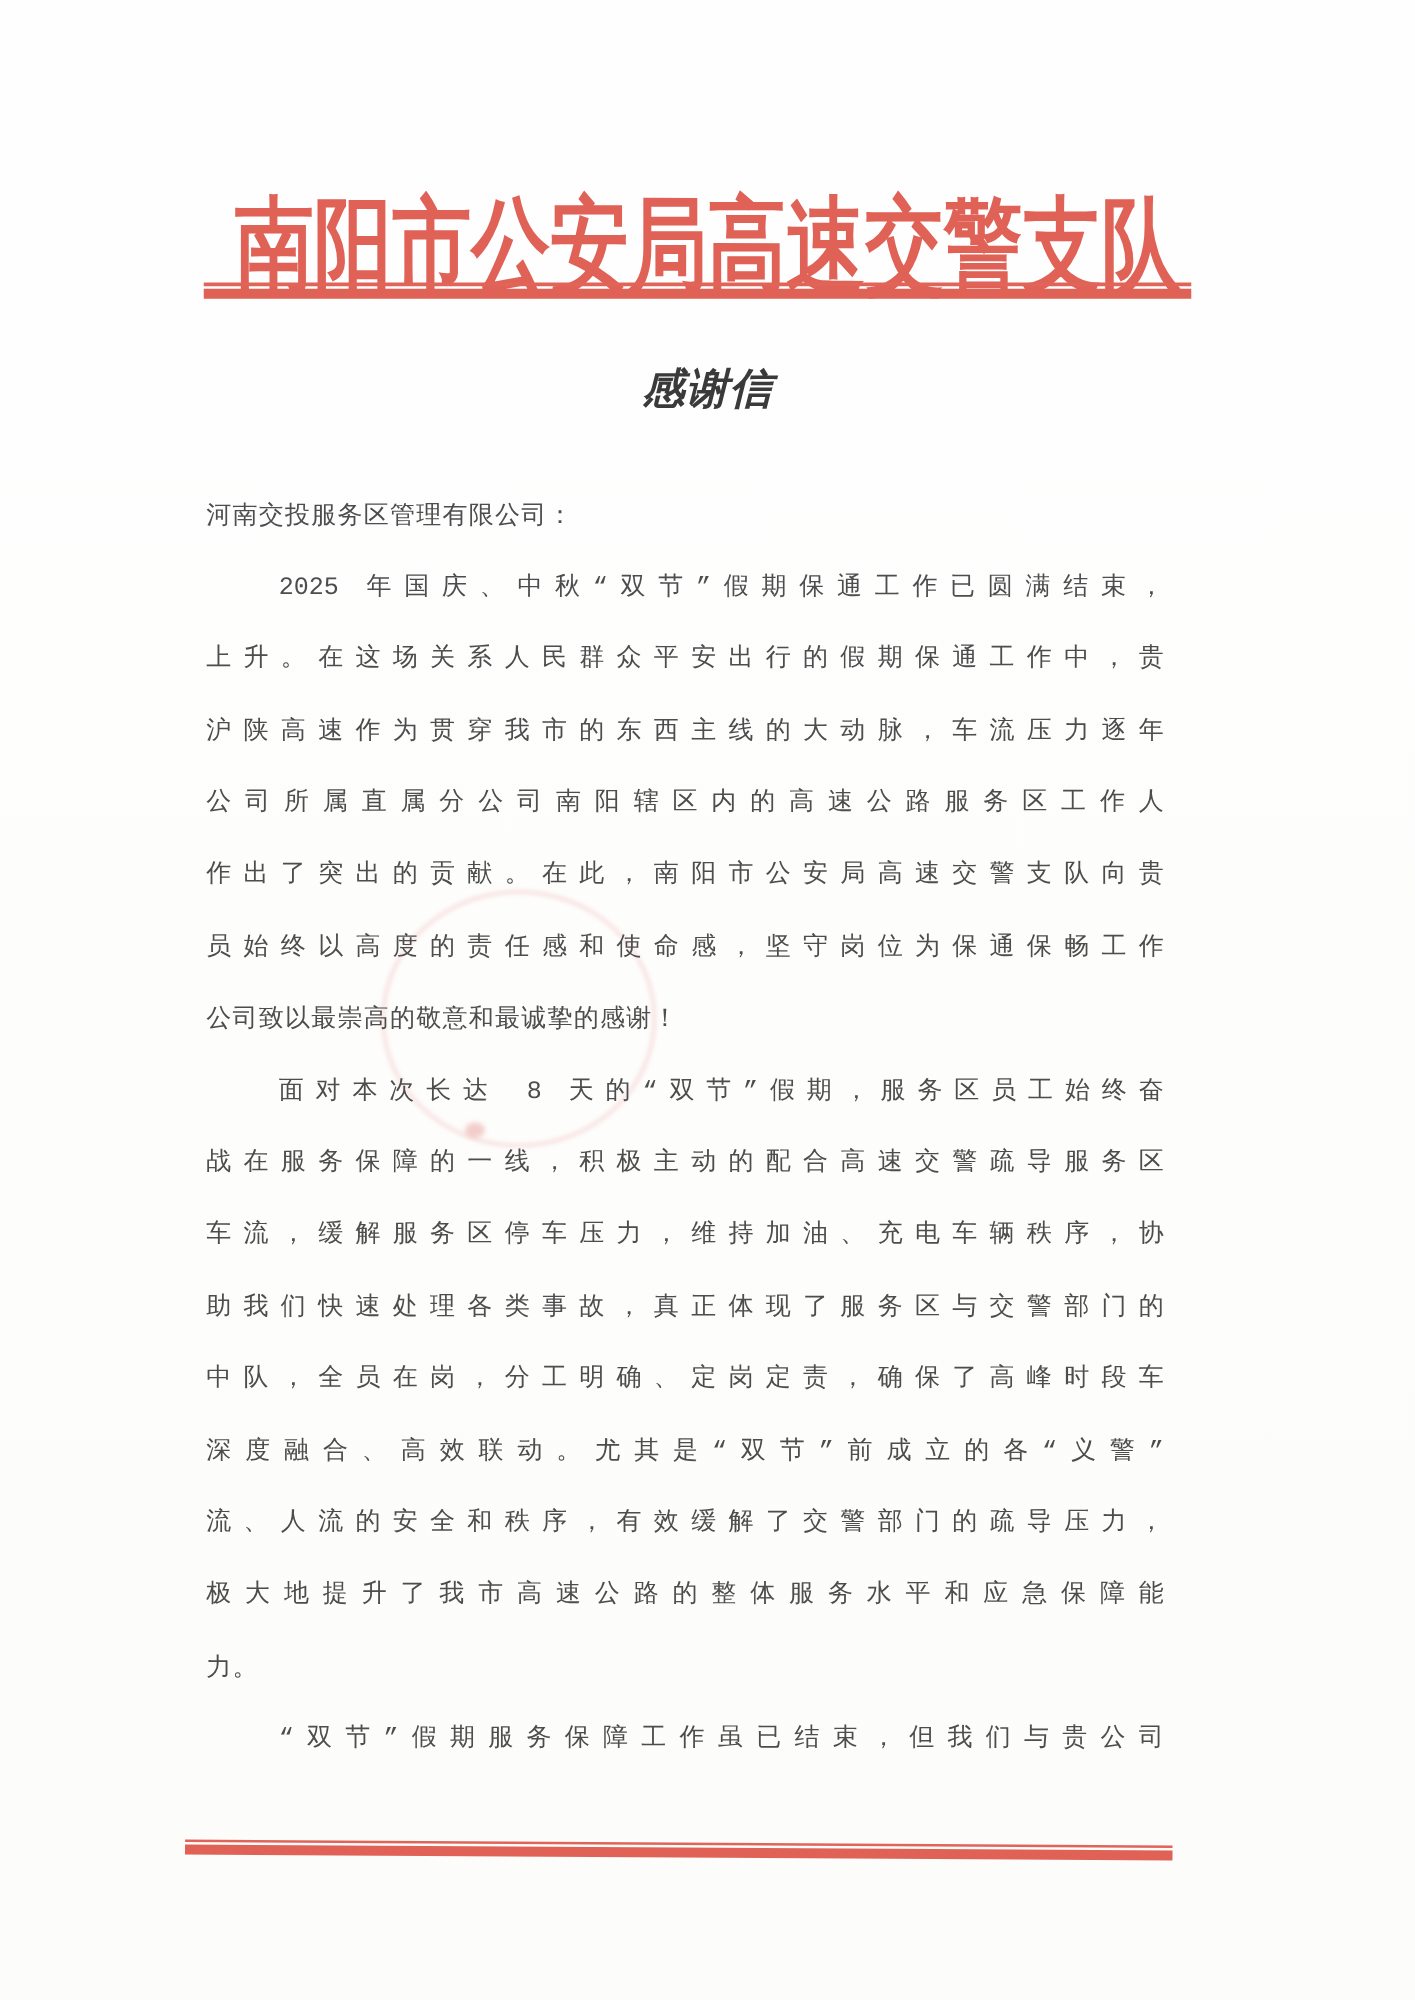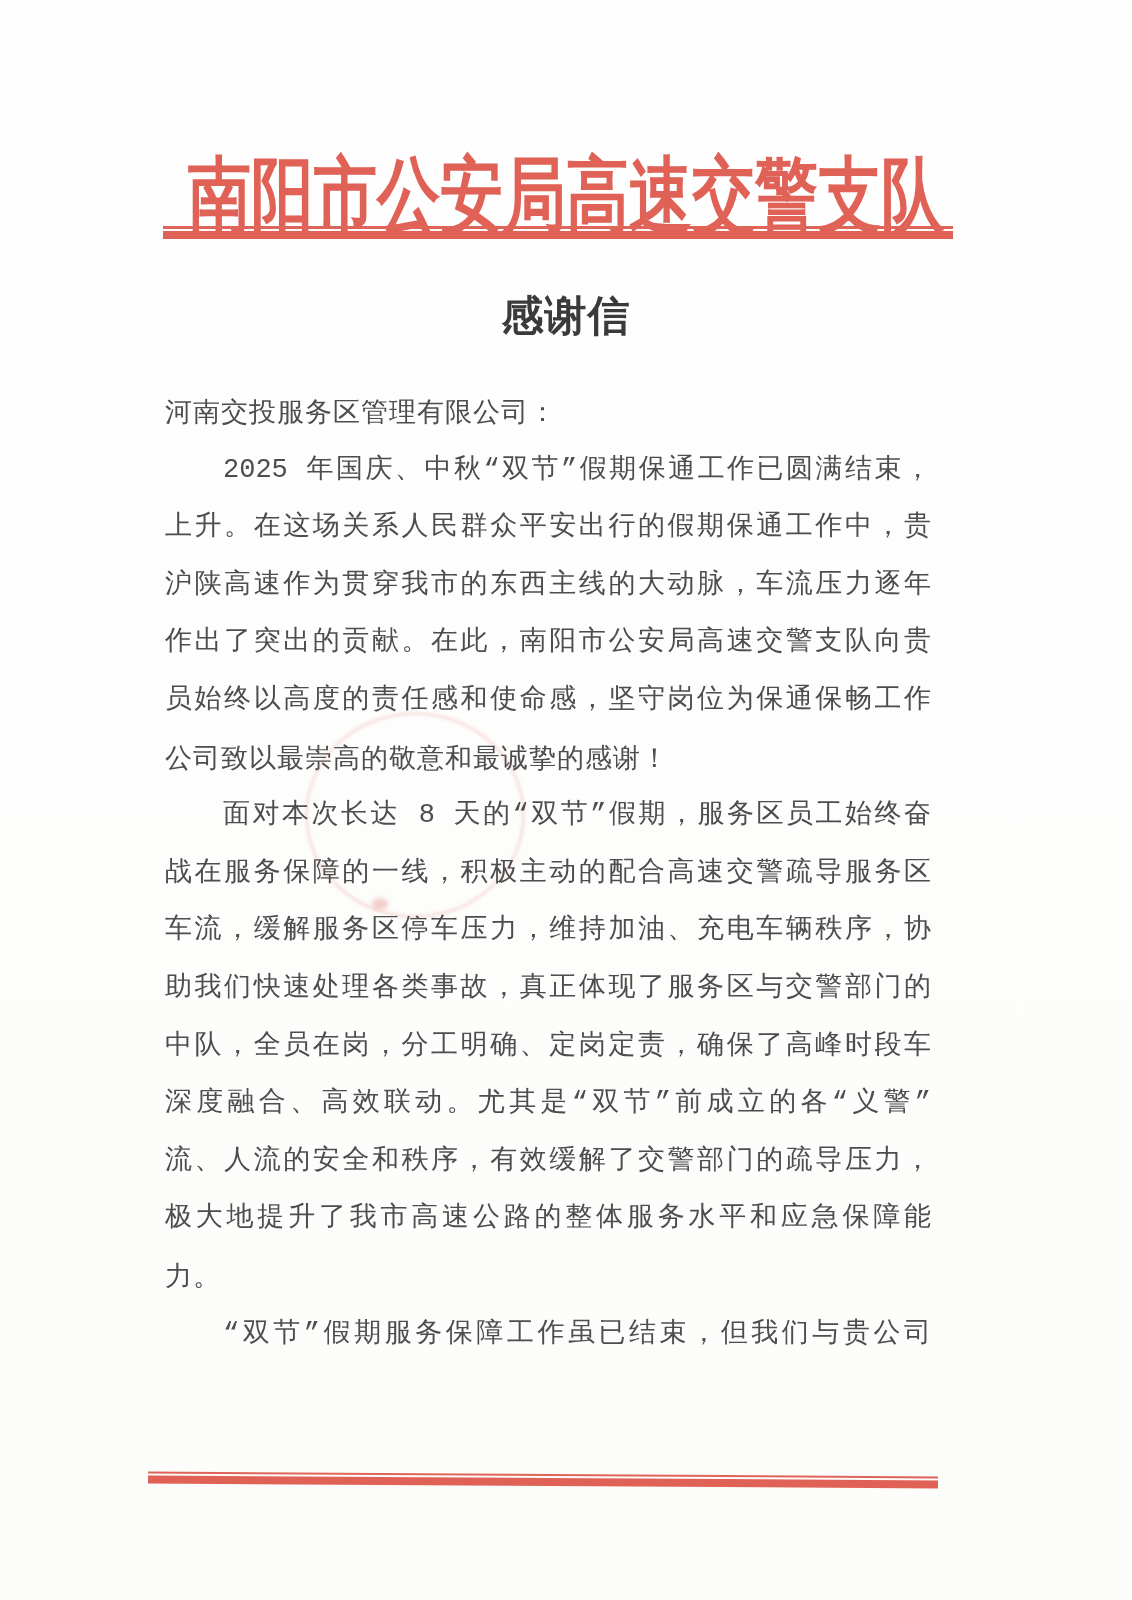--- a/index.html
+++ b/index.html
@@ -32,30 +32,31 @@
   .rule .gap{height:2px;background:transparent;}
   .rule .thick{height:8px;background:#e06156;}
   .rule-header{left:163px;top:226px;width:790px;}
   .rule-footer{left:148px;top:1474px;width:790px;transform:rotate(0.35deg);}
   .rule-footer .thin{height:2px;}
   
   .doc-title{
     position:absolute;top:288px;left:0;width:100%;
     text-align:center;
     color:#3a3a3a;
-    font-size:42px;
+    font-size:34px;
     font-weight:bold;
     letter-spacing:1px;
+    font-style:italic;
   }
   
   .body-block{
     position:absolute;
     left:165px;top:384px;width:766px;
     color:#4d4d4d;
-    font-size:27px;
+    font-size:20px;
   }
   .line{
     height:57.6px;
     line-height:57.6px;
     white-space:nowrap;
     letter-spacing:1px;
   }
   .line.fill{
     white-space:normal;
     text-align:justify;
@@ -98,20 +99,21 @@
   <div class="doc-title">感谢信</div>
 
   <div class="seal"></div>
   <div class="seal-dot"></div>
 
   <div class="body-block">
     <div class="line">河南交投服务区管理有限公司：</div>
     <div class="line fill indent">2025 年国庆、中秋“双节”假期保通工作已圆满结束，</div>
     <div class="line fill">上升。在这场关系人民群众平安出行的假期保通工作中，贵</div>
     <div class="line fill">沪陕高速作为贯穿我市的东西主线的大动脉，车流压力逐年</div>
+    <div class="line fill">公司所属直属分公司南阳辖区内的高速公路服务区工作人</div>
     <div class="line fill">作出了突出的贡献。在此，南阳市公安局高速交警支队向贵</div>
     <div class="line fill">员始终以高度的责任感和使命感，坚守岗位为保通保畅工作</div>
     <div class="line">公司致以最崇高的敬意和最诚挚的感谢！</div>
     <div class="line fill indent">面对本次长达 8 天的“双节”假期，服务区员工始终奋</div>
     <div class="line fill">战在服务保障的一线，积极主动的配合高速交警疏导服务区</div>
     <div class="line fill">车流，缓解服务区停车压力，维持加油、充电车辆秩序，协</div>
     <div class="line fill">助我们快速处理各类事故，真正体现了服务区与交警部门的</div>
     <div class="line fill">中队，全员在岗，分工明确、定岗定责，确保了高峰时段车</div>
     <div class="line fill">深度融合、高效联动。尤其是“双节”前成立的各“义警”</div>
     <div class="line fill">流、人流的安全和秩序，有效缓解了交警部门的疏导压力，</div>

